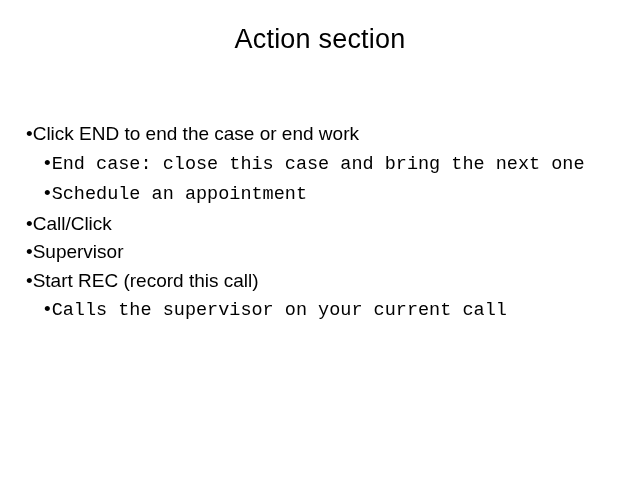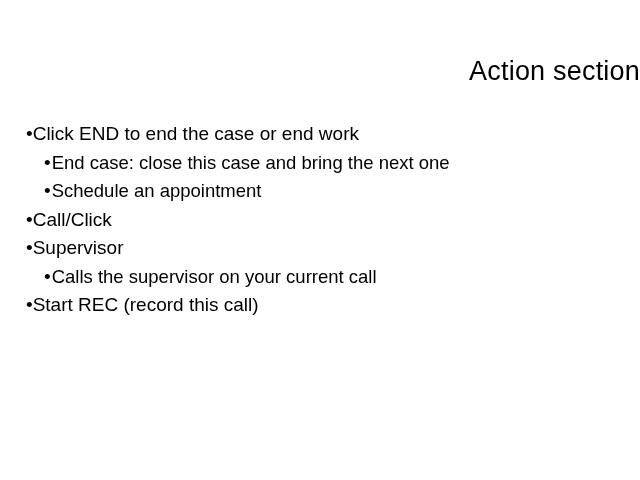--- a/index.html
+++ b/index.html
@@ -15,24 +15,24 @@
     overflow: hidden;
   }
   .slide {
     position: relative;
     width: 640px;
     height: 480px;
     box-sizing: border-box;
   }
   .slide-title {
     position: absolute;
-    top: 54px;
+    top: 22px;
     left: 0;
     width: 640px;
-    text-align: right;
+    text-align: center;
     font-size: 27px;
     line-height: 34px;
     font-weight: normal;
     letter-spacing: 0.2px;
   }
   .body-block {
     position: absolute;
     top: 120px;
     left: 26px;
     width: 594px;
@@ -49,20 +49,21 @@
   }
   .level2 {
     margin-left: 18px;
     font-size: 18.5px;
   }
   .bullet .dot {
     font-size: 19px;
   }
   .level2 .txt {
     padding-left: 1px;
+    font-family: Liberation Mono, monospace;
   }
 </style>
 </head>
 <body>
 
 <div class="slide">
 
   <div class="slide-title">Action section</div>
 
   <div class="body-block">
@@ -82,22 +83,22 @@
     </div>
 
     <div class="bullet level1">
       <span class="dot">•</span><span class="txt">Call/Click</span>
     </div>
 
     <div class="bullet level1">
       <span class="dot">•</span><span class="txt">Supervisor</span>
     </div>
 
+    <div class="bullet level1">
+      <span class="dot">•</span><span class="txt">Start REC (record this call)</span>
+    </div>
+
     <div class="bullet level2">
       <span class="dot">•</span><span class="txt">Calls the supervisor on your current call</span>
-    </div>
-
-    <div class="bullet level1">
-      <span class="dot">•</span><span class="txt">Start REC (record this call)</span>
     </div>
 
   </div>
 </div>
 
 </body></html>

